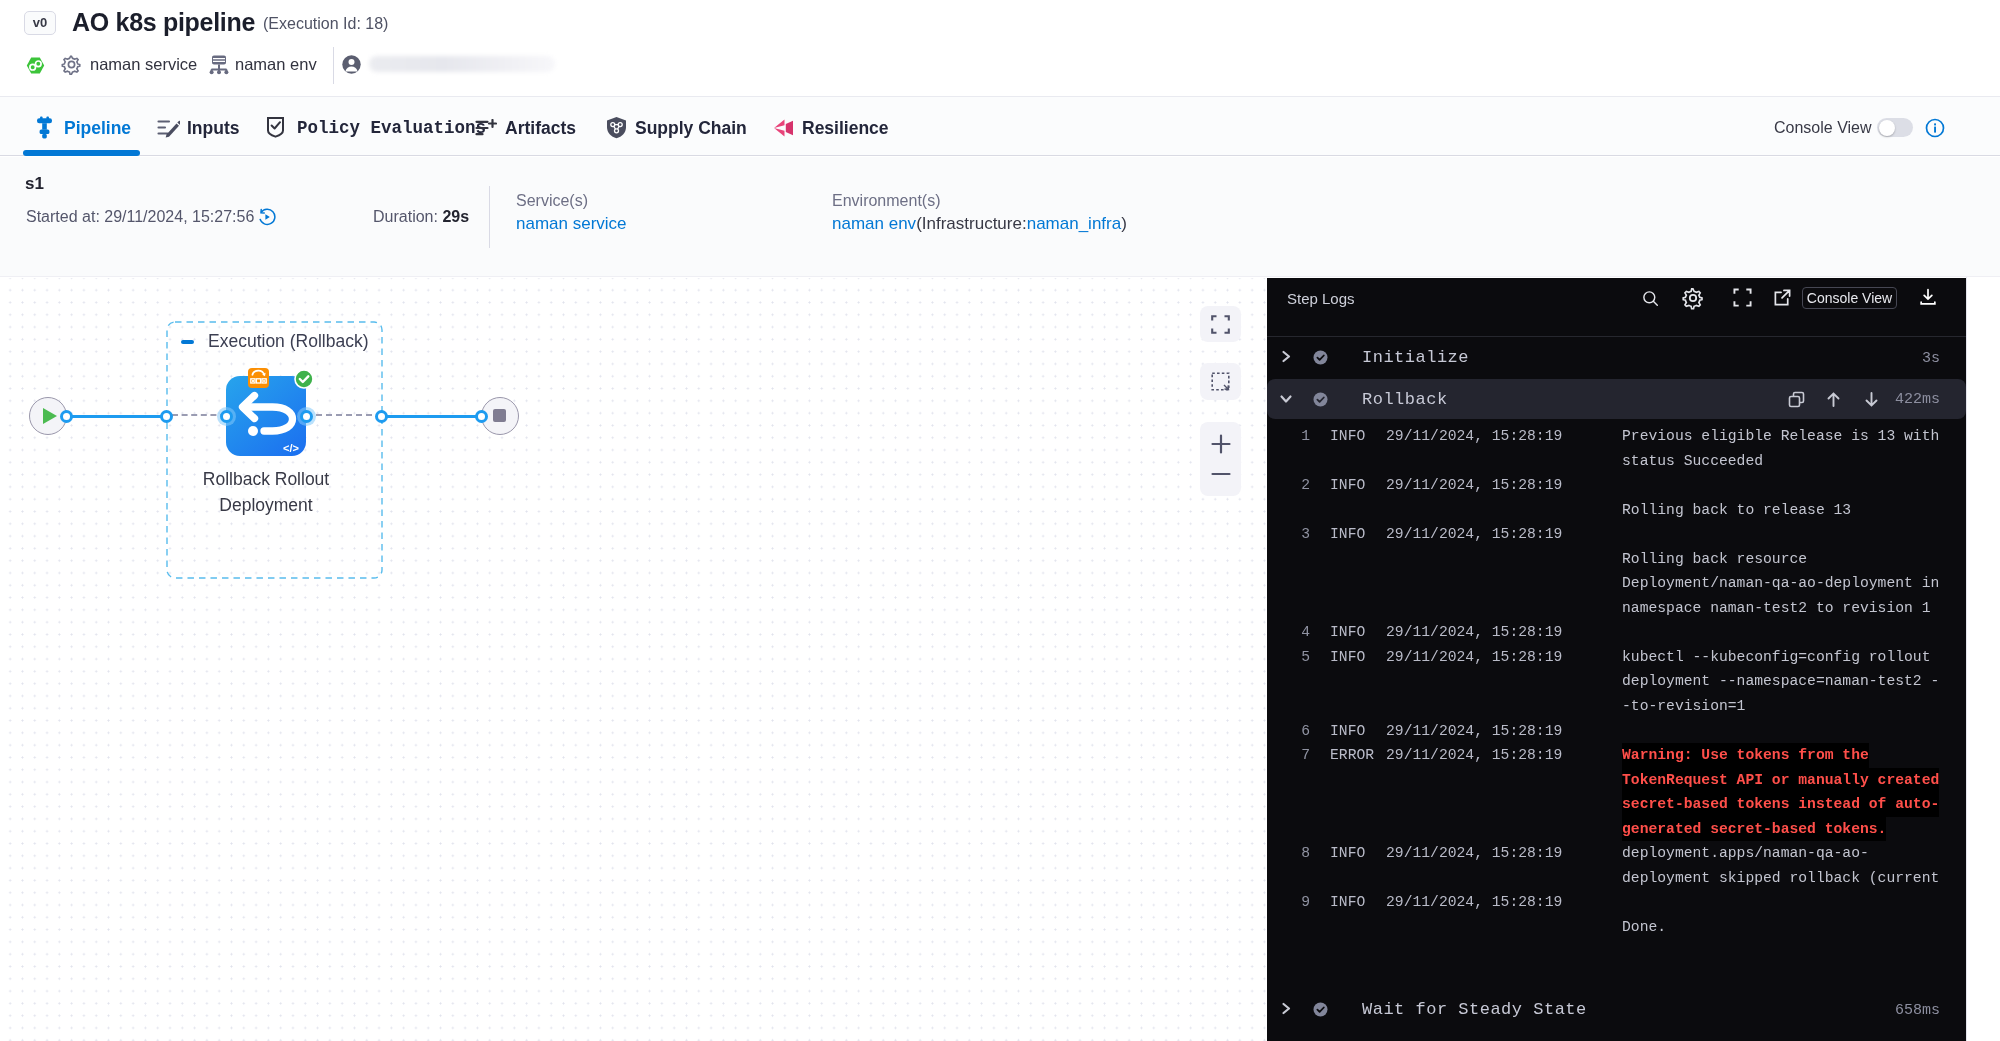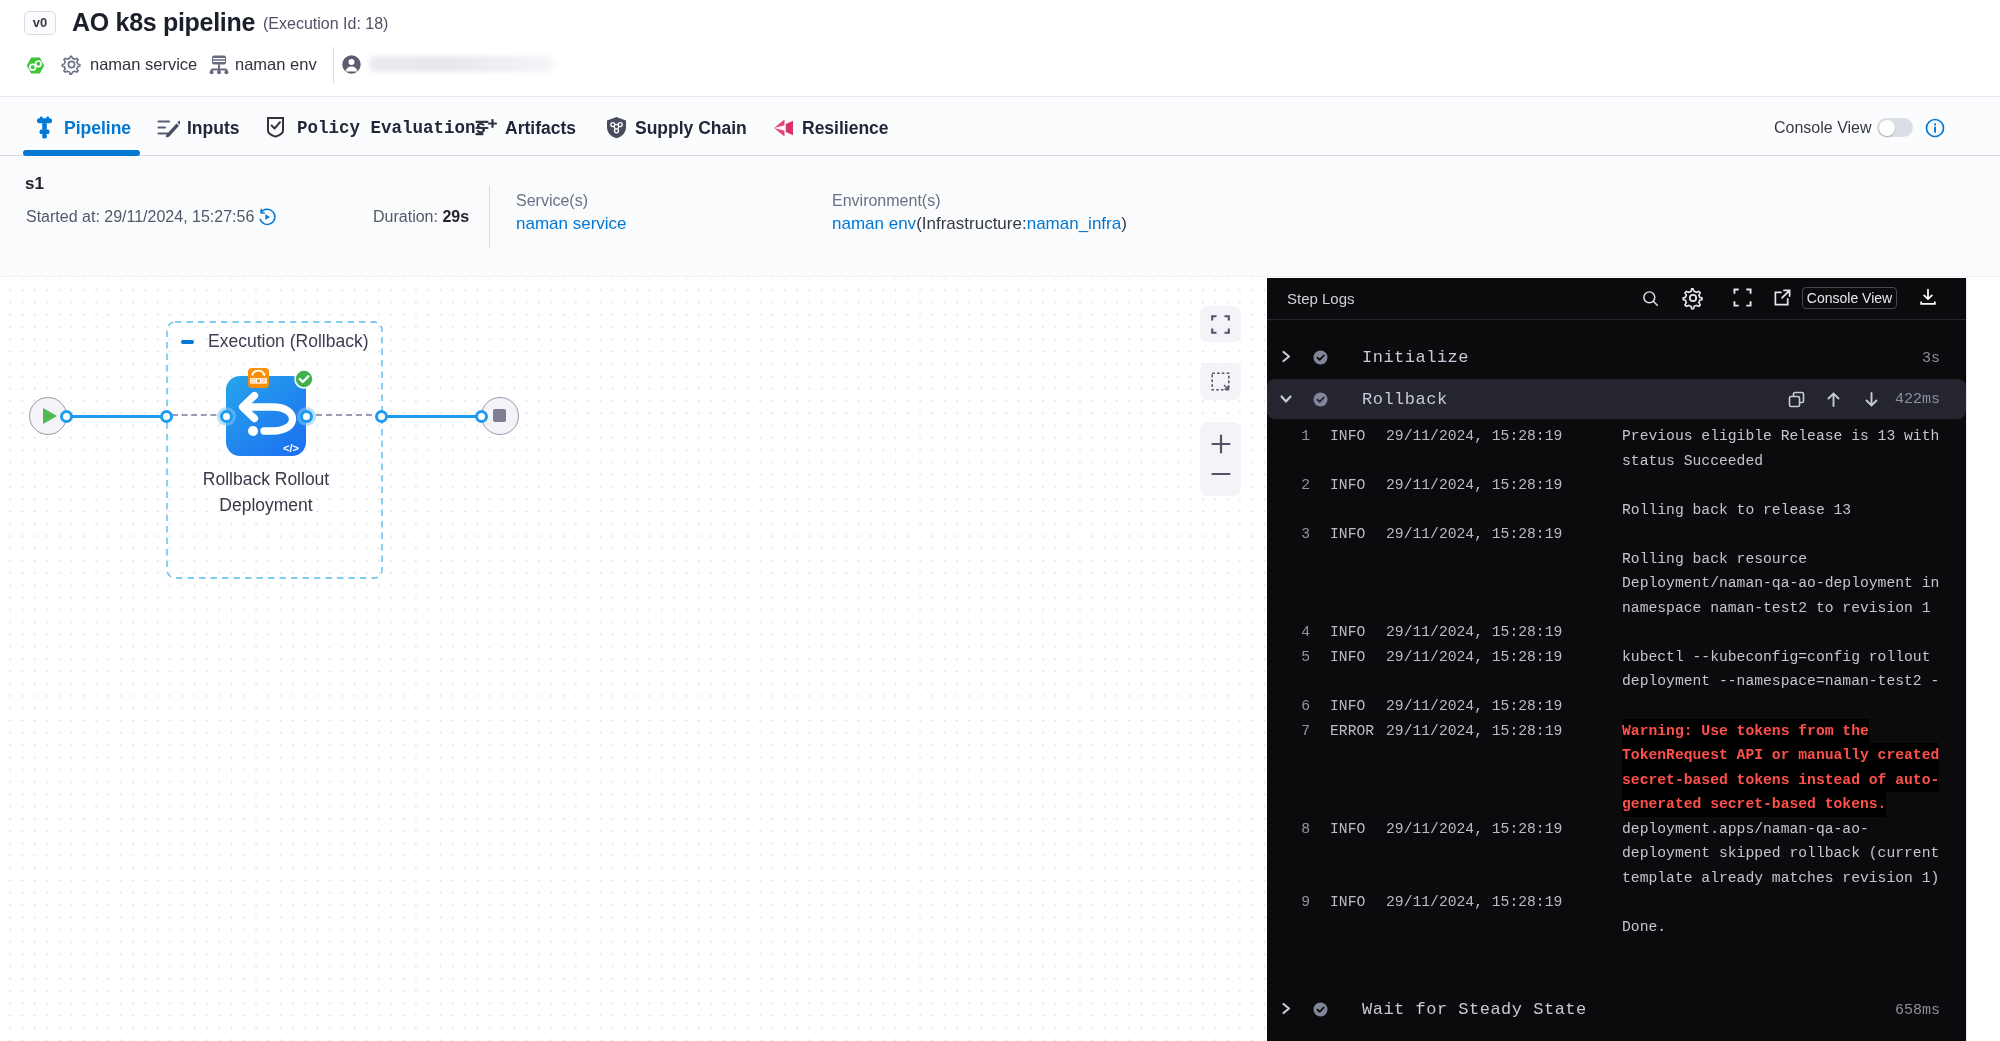--- a/index.html
+++ b/index.html
@@ -54,21 +54,21 @@
   #greencheck { position:absolute; left:294px; top:369px; }
   #nodelabel { position:absolute; left:166px; top:466px; width:200px; text-align:center; font-size:17.5px; color:#383946; line-height:26px; }
   .zbtn { position:absolute; left:1200px; width:41px; border-radius:8px; background:#f3f3f8; display:flex; align-items:center; justify-content:center; }
   #zb3 { flex-direction:column; justify-content:space-between; padding:12px 0; }
 
   
   #rightstrip { position:absolute; left:1966px; top:277px; width:34px; height:764px; background:#fff; border-left:1px solid #e3e4ec; }
 
   
   #logpanel { position:absolute; left:1267px; top:278px; width:699px; height:763px; background:#0b0b0e; overflow:hidden; font-family:"Liberation Mono", monospace; }
-  #loghdr { position:absolute; left:0; top:0; width:699px; height:42px; border-bottom:1px solid #26272e; }
+  #loghdr { position:absolute; left:0; top:0; width:699px; height:59px; border-bottom:1px solid #26272e; }
   #steplogs { position:absolute; left:20px; top:12px; font-size:15px; color:#ced0da; font-family:"Liberation Sans", sans-serif; }
   .lhi { position:absolute; top:11px; }
   #cvbtn { position:absolute; left:535px; top:9px; width:95px; height:22px; border:1px solid #464753; border-radius:4px; color:#e8e9ee; font-size:14px; font-family:"Liberation Sans", sans-serif; text-align:center; line-height:20px; }
   .secrow { position:absolute; left:0; width:699px; height:38px; }
   .secrow .chev { position:absolute; left:16px; top:11px; }
   .secrow .scheck { position:absolute; left:46px; top:10px; }
   .secrow .stitle { position:absolute; left:95px; top:10px; font-size:17px; color:#c7c9d6; letter-spacing:0.5px; }
   .secrow .sdur { position:absolute; right:26px; top:12px; font-size:15px; color:#8d8fa0;text-align:center; }
   #row-init { top:60px; }
   #row-rollback { top:101px; height:40px; background:#24252f; border-radius:8px; }
@@ -371,28 +371,28 @@
       <div class="ll"><span class="msg">status Succeeded</span></div>
       <div class="ll"><span class="num">2</span><span class="lvl">INFO</span><span class="ts">29/11/2024, 15:28:19</span></div>
       <div class="ll"><span class="msg">Rolling back to release 13</span></div>
       <div class="ll"><span class="num">3</span><span class="lvl">INFO</span><span class="ts">29/11/2024, 15:28:19</span></div>
       <div class="ll"><span class="msg">Rolling back resource</span></div>
       <div class="ll"><span class="msg">Deployment/naman-qa-ao-deployment in</span></div>
       <div class="ll"><span class="msg">namespace naman-test2 to revision 1</span></div>
       <div class="ll"><span class="num">4</span><span class="lvl">INFO</span><span class="ts">29/11/2024, 15:28:19</span></div>
       <div class="ll"><span class="num">5</span><span class="lvl">INFO</span><span class="ts">29/11/2024, 15:28:19</span><span class="msg">kubectl --kubeconfig=config rollout</span></div>
       <div class="ll"><span class="msg">deployment --namespace=naman-test2 -</span></div>
+      <div class="ll"><span class="msg">-to-revision=1</span></div>
       <div class="ll"><span class="num">6</span><span class="lvl">INFO</span><span class="ts">29/11/2024, 15:28:19</span></div>
       <div class="ll"><span class="num">7</span><span class="lvl">ERROR</span><span class="ts">29/11/2024, 15:28:19</span><span class="msg err">Warning: Use tokens from the</span></div>
       <div class="ll"><span class="msg err">TokenRequest API or manually created</span></div>
       <div class="ll"><span class="msg err">secret-based tokens instead of auto-</span></div>
       <div class="ll"><span class="msg err">generated secret-based tokens.</span></div>
       <div class="ll"><span class="num">8</span><span class="lvl">INFO</span><span class="ts">29/11/2024, 15:28:19</span><span class="msg">deployment.apps/naman-qa-ao-</span></div>
       <div class="ll"><span class="msg">deployment skipped rollback (current</span></div>
-      <div class="ll"><span class="msg">template already matches revision 1)</span></div>
       <div class="ll"><span class="num">9</span><span class="lvl">INFO</span><span class="ts">29/11/2024, 15:28:19</span></div>
       <div class="ll"><span class="msg">Done.</span></div>
     </div>
 
     <div class="secrow" id="row-wait">
       <svg class="chev" style="left:13px;top:12px;" width="12" height="13" viewBox="0 0 12 13">
           <path d="M3.5 2 L9 6.5 L3.5 11" stroke="#c8cad4" stroke-width="2.2" fill="none" stroke-linecap="round" stroke-linejoin="round"></path>
         </svg>
       <svg class="scheck" style="left:46px;top:12px;" width="15" height="15" viewBox="0 0 15 15">
           <circle cx="7.5" cy="7.5" r="7" fill="#82869a"></circle>

